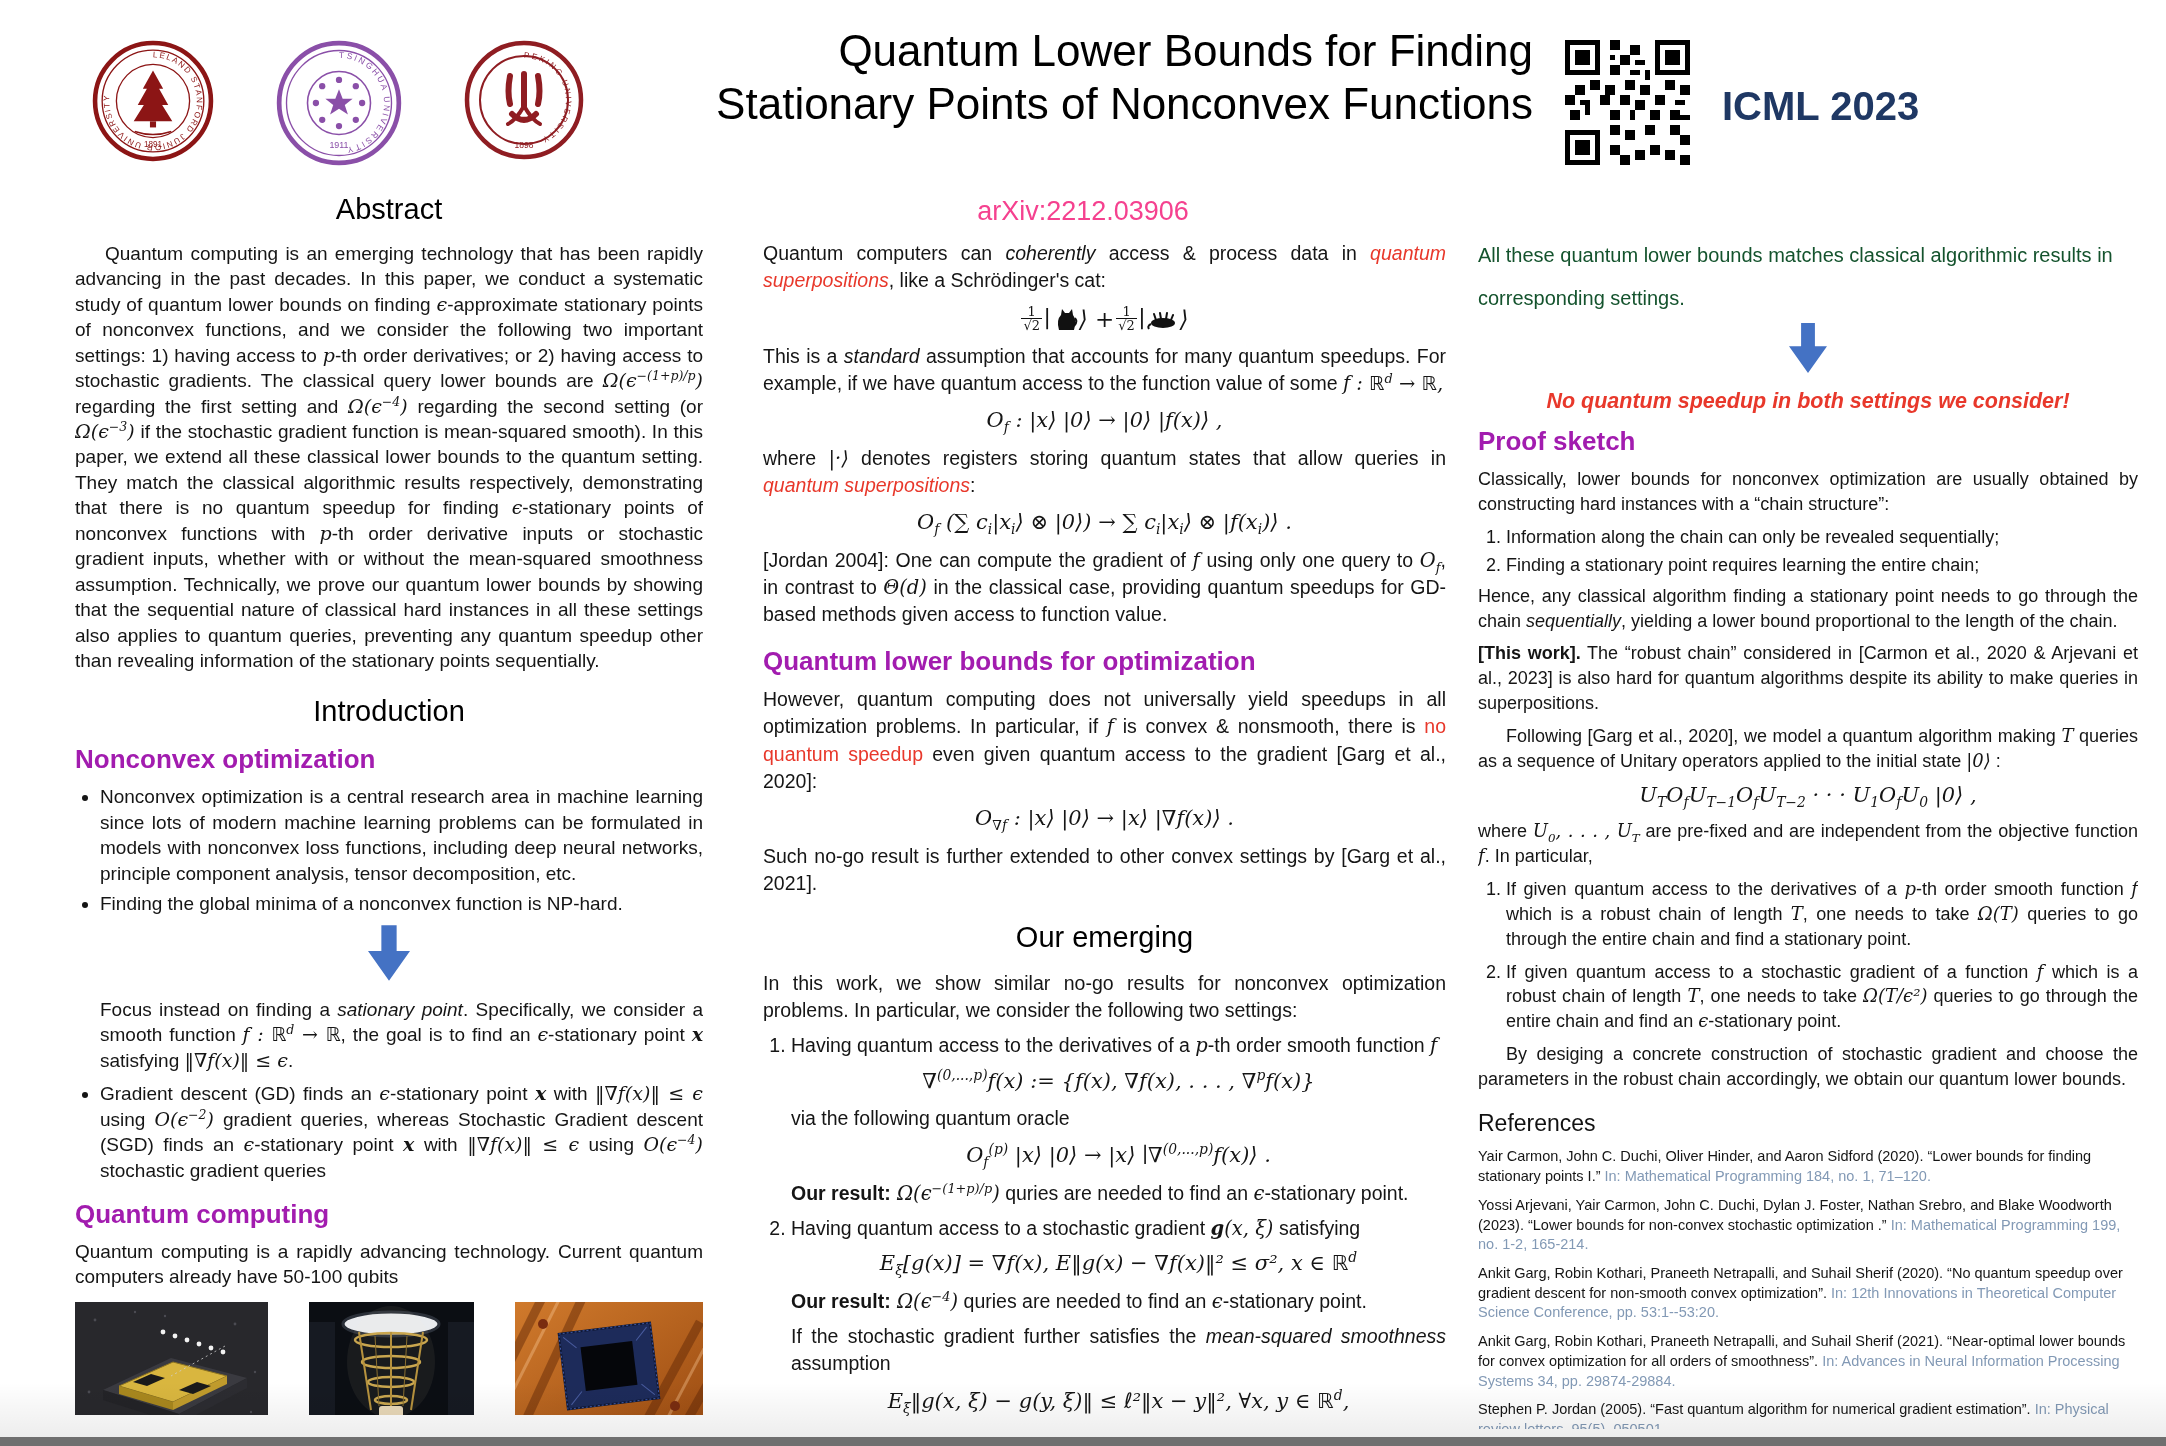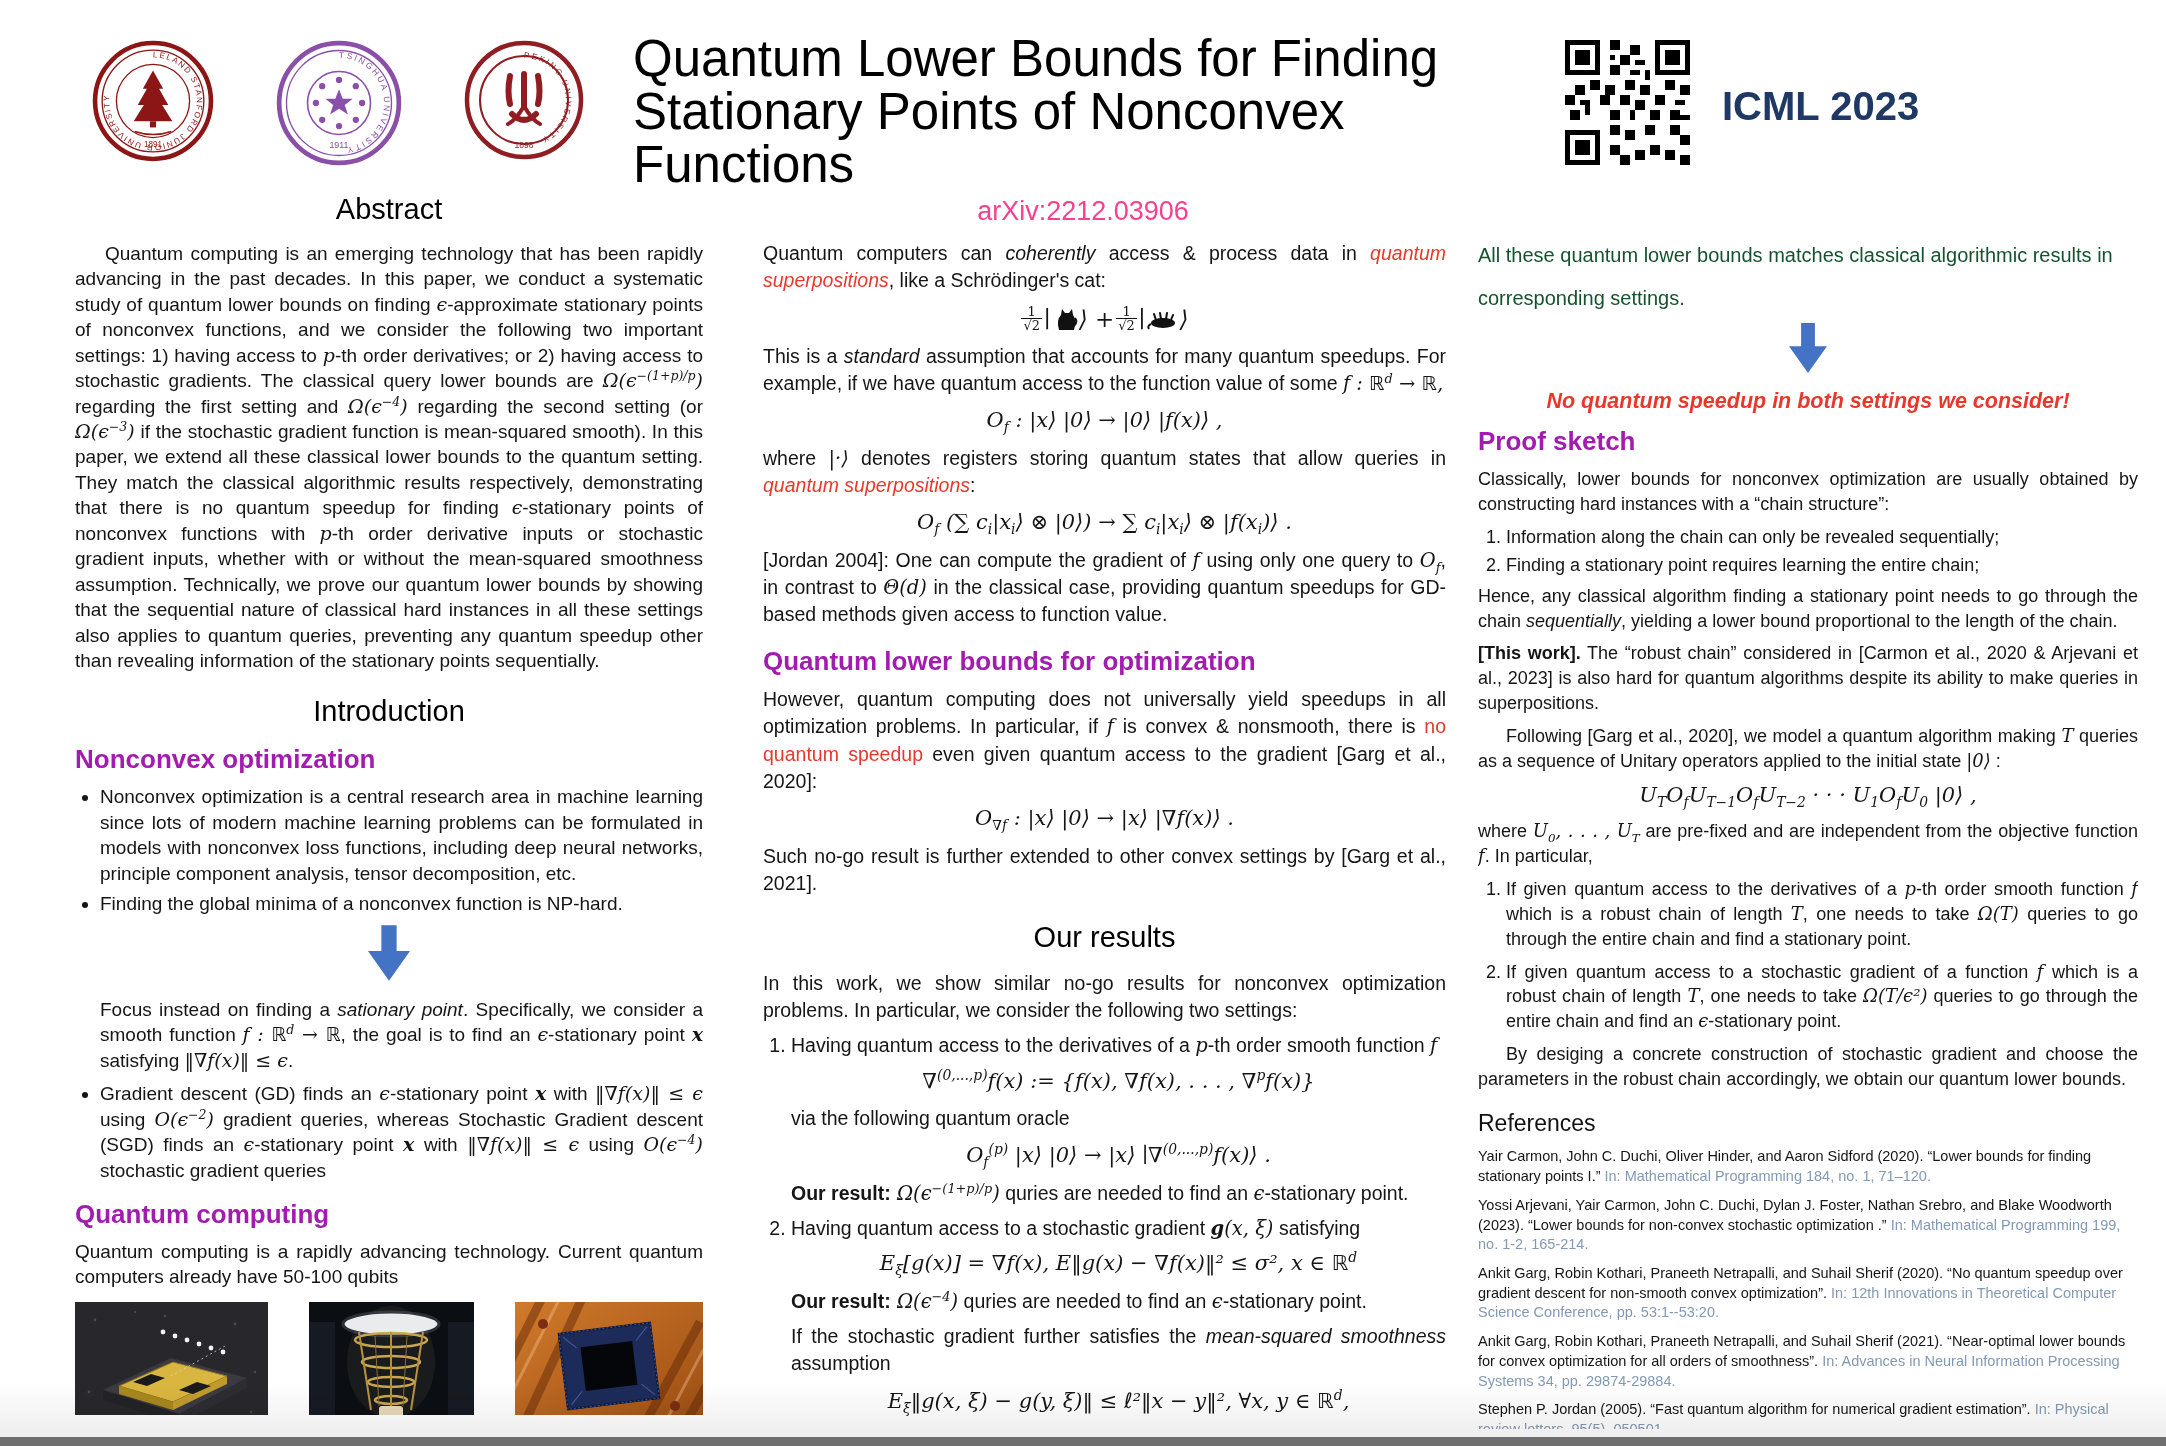--- a/index.html
+++ b/index.html
@@ -17,22 +17,22 @@
   sup { font-size:66%; line-height:0; }
   sub { font-size:66%; line-height:0; }
   p { margin:0 0 8px; }
   .just { text-align:justify; }
   h2.sec { font-size:29px; font-weight:400; text-align:center; margin:0 0 12px; color:#000; }
   h3.navy { font-size:26px; font-weight:700; color:#a21caf; margin:14px 0 7px; }
   .eq { text-align:center; font-size:21px; margin:6px 0 9px; }
   
   .logos { position:absolute; left:92px; top:40px; display:flex; gap:62px; }
   .logos svg { display:block; }
-  .title { position:absolute; left:633px; top:32px; width:900px; text-align:left;
-           font-size:51px; line-height:53px; color:#000; letter-spacing:0; }
+  .title { position:absolute; left:633px; top:24px; width:900px; text-align:right;
+           font-size:44px; line-height:53px; color:#000; letter-spacing:0; }
   .authors { position:absolute; left:633px; top:150px; width:900px; text-align:center; font-size:27px; }
   .arxiv { position:absolute; left:633px; top:196px; width:900px; text-align:center;
            font-size:27px; color:#f5418f; }
   .qr { position:absolute; left:1565px; top:40px; }
   .icml { position:absolute; left:1722px; top:84px; font-size:40px; font-weight:700; color:#1f3864; }
   
   .col { position:absolute; overflow:hidden; }
   .col-left  { left:75px;  top:190px; width:628px;  height:1225px; font-size:19px;   line-height:1.34; }
   .col-mid   { left:763px; top:240px; width:683px;  height:1185px; font-size:19.5px; line-height:1.4; }
   .col-right { left:1478px;top:234px; width:660px;  height:1195px; font-size:18px;   line-height:1.38; }
@@ -345,21 +345,21 @@
     </div>
     <p class="just"><span>This is a </span><span class="i">standard</span><span> assumption that accounts for many quantum speedups.  For example, if we have quantum access to the function value of some </span><span class="m">f : ℝ</span><sup class="m">d</sup><span class="m"> → ℝ,</span></p>
     <div class="eq"><span class="m">O</span><sub class="m">f</sub><span class="m"> : |x⟩ |0⟩ → |0⟩ |f(x)⟩ ,</span></div>
     <p class="just"><span>where </span><span class="m">|·⟩</span><span> denotes registers storing quantum states that allow queries in </span><span class="r i">quantum superpositions</span><span>:</span></p>
     <div class="eq"><span class="m">O</span><sub class="m">f</sub><span class="m"> (∑ </span><span class="m">c</span><sub class="m">i</sub><span class="m">|x</span><sub class="m">i</sub><span class="m">⟩ ⊗ |0⟩) → ∑ </span><span class="m">c</span><sub class="m">i</sub><span class="m">|x</span><sub class="m">i</sub><span class="m">⟩ ⊗ |f(x</span><sub class="m">i</sub><span class="m">)⟩ .</span></div>
     <p class="just"><span>[Jordan 2004]: One can compute the gradient of </span><span class="m">f</span><span> using only one query to </span><span class="m">O</span><sub class="m">f</sub><span>, in contrast to </span><span class="m">Θ(d)</span><span> in the classical case, providing quantum speedups for GD-based methods given access to function value.</span></p>
     <h3 class="navy">Quantum lower bounds for optimization</h3>
     <p class="just"><span>However, quantum computing does not universally yield speedups in all optimization problems.  In particular, if </span><span class="m">f</span><span> is convex &amp; nonsmooth, there is </span><span class="r">no quantum speedup</span><span> even given quantum access to the gradient [Garg et al., 2020]:</span></p>
     <div class="eq"><span class="m">O</span><sub class="m">∇f</sub><span class="m"> : |x⟩ |0⟩ → |x⟩ |∇f(x)⟩ .</span></div>
     <p class="just"><span>Such no-go result is further extended to other convex settings by [Garg et al., 2021].</span></p>
-    <h2 class="sec" style="margin-top:20px;">Our results</h2>
+    <h2 class="sec" style="margin-top:20px;">Our emerging</h2>
     <p class="just"><span>In this work, we show similar no-go results for nonconvex optimization problems.  In particular, we consider the following two settings:</span></p>
     <ol class="num">
       <li>
         <p class="just" style="margin-bottom:2px;"><span>Having quantum access to the derivatives of a </span><span class="m">p</span><span>-th order smooth function </span><span class="m">f</span></p>
         <div class="eq"><span class="m">∇</span><sup class="m">(0,...,p)</sup><span class="m">f(x) := {f(x), ∇f(x), . . . , ∇</span><sup class="m">p</sup><span class="m">f(x)}</span></div>
         <p><span>via the following quantum oracle</span></p>
         <div class="eq"><span class="m">O</span><sub class="m">f</sub><sup class="m">(p)</sup><span class="m"> |x⟩ |0⟩ → |x⟩ </span><span class="m">∣∇</span><sup class="m">(0,...,p)</sup><span class="m">f(x)⟩ .</span></div>
         <p class="resline"><span class="b">Our result:</span><span class="m">  Ω(ϵ</span><sup class="m">−(1+p)/p</sup><span class="m">)</span><span> quries are needed to find an </span><span class="m">ϵ</span><span>-stationary point.</span></p>
       </li>
       <li>

